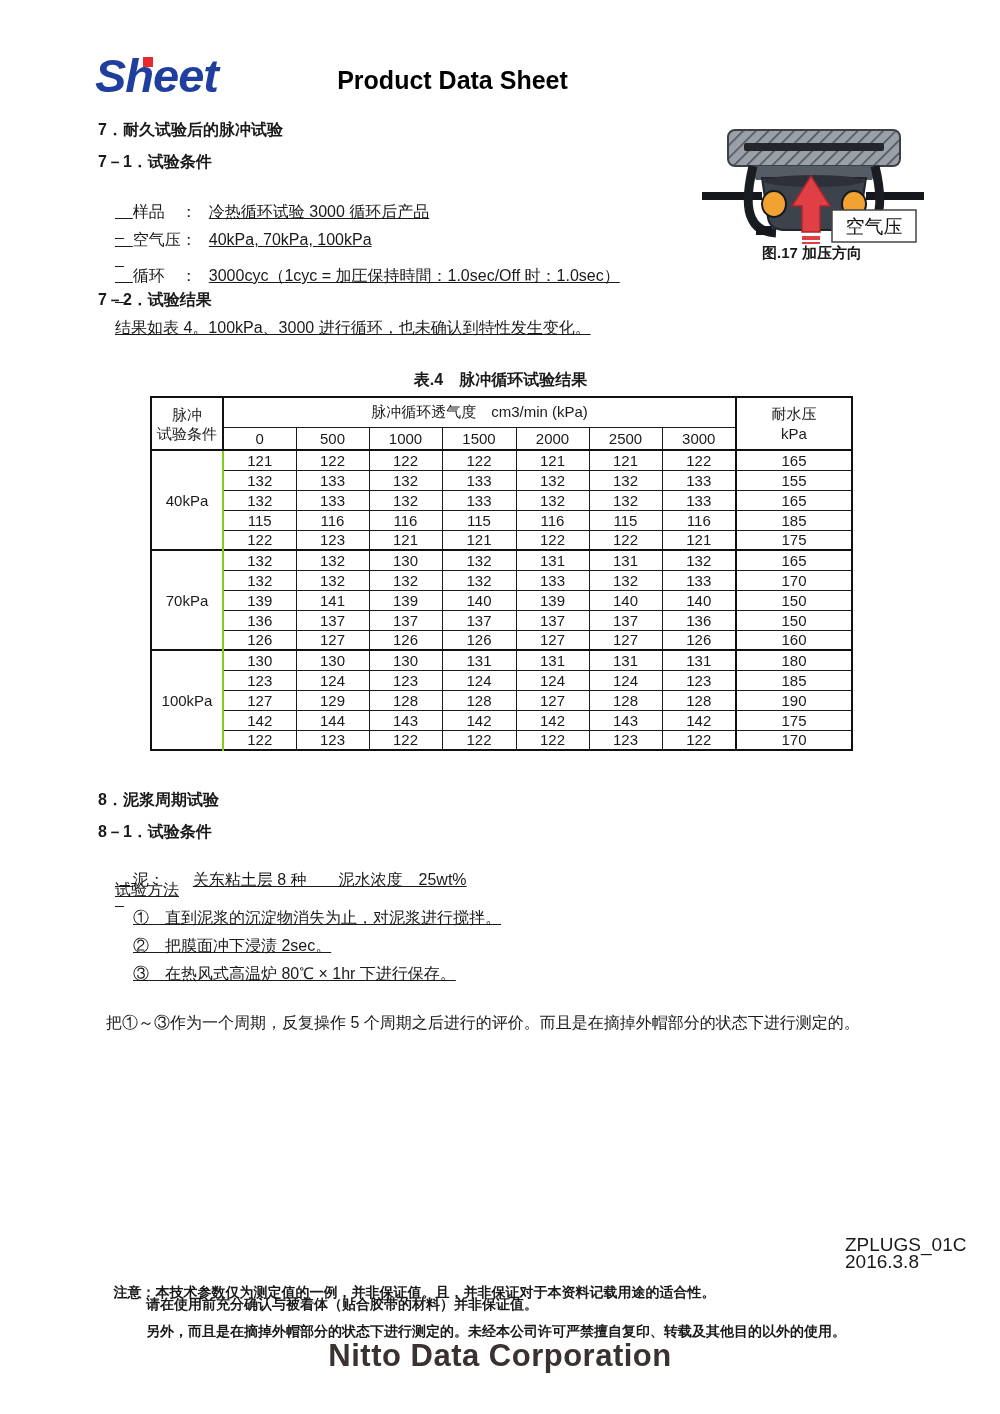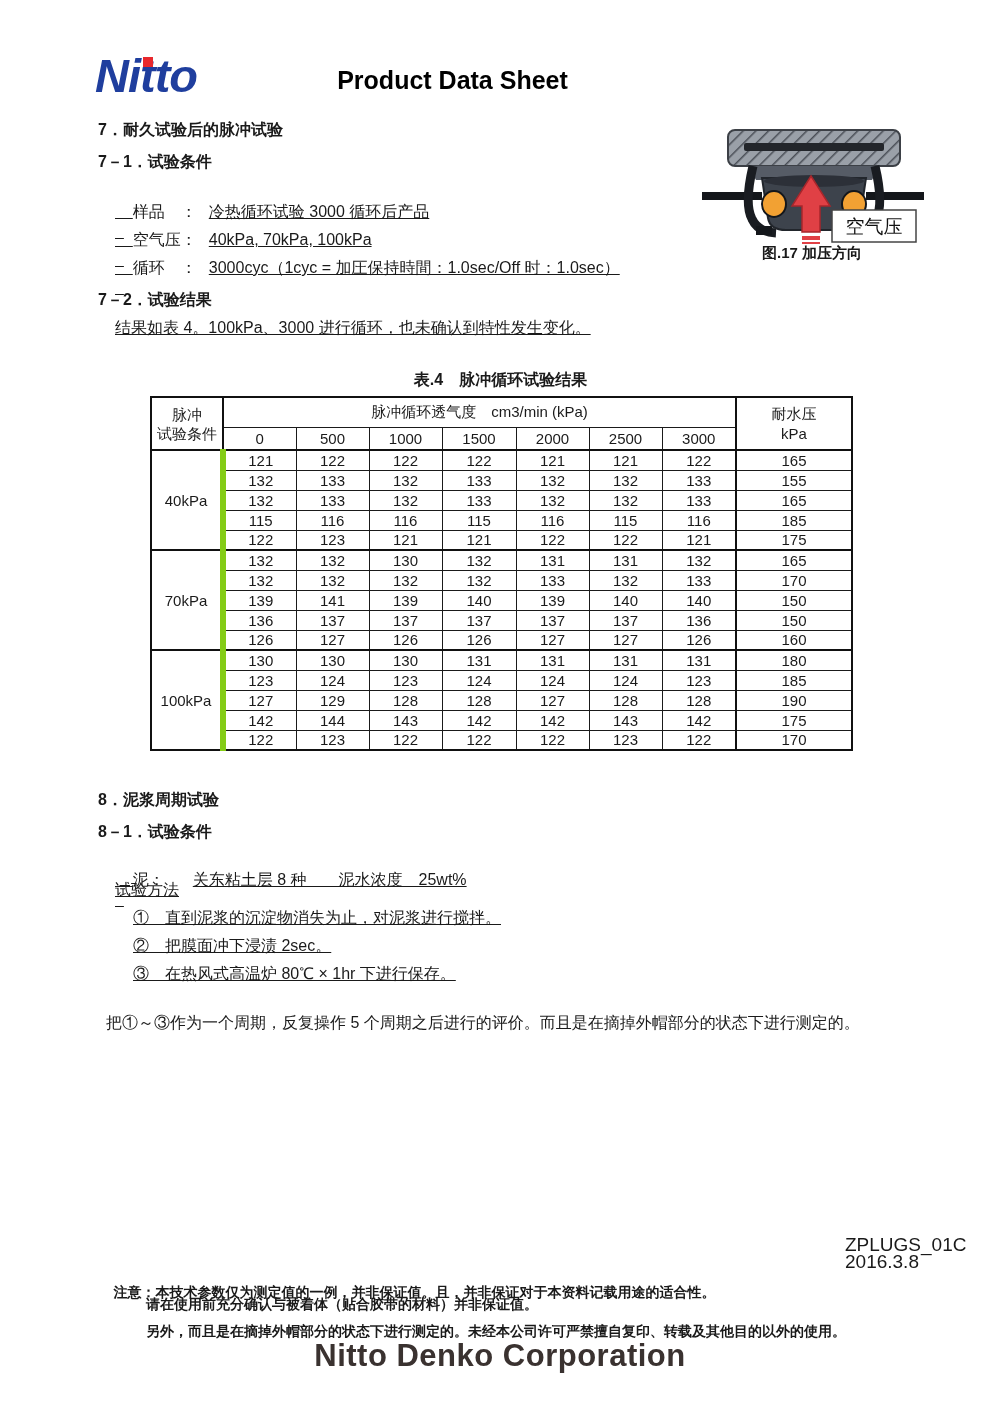--- a/index.html
+++ b/index.html
@@ -28,55 +28,55 @@
                font-size:16px; font-weight:bold; }
   .tbl-wrap { position:absolute; left:150px; top:396px; }
   .dtable { border-collapse:collapse; table-layout:fixed; width:701px; font-size:15px;
             border:2px solid #111; }
   .dtable th, .dtable td { border:1px solid #1a1a1a; text-align:center; padding:0; font-weight:normal; }
   .dtable thead tr.r1 th { height:29px; }
   .dtable thead tr.r2 th { height:21px; border-bottom:2px solid #111; }
   .dtable tbody tr { height:20px; }
   .dtable th.col1 { border-right:2px solid #111; font-size:15px; line-height:19px;margin-left:20px; }
   .dtable th.wr   { border-left:2px solid #111; line-height:20px; }
-  .dtable td.cond { border-right:6px solid #84cc16; }
+  .dtable td.cond { border-right:2px solid #84cc16; }
   .dtable td.wr   { border-left:2px solid #111; }
   .dtable tr.group-start td { border-top:2px solid #111; }
 
   
   .para { position:absolute; left:98px; top:1008px; width:832px; font-size:16px;
           line-height:29px; text-indent:8px; }
 
   
   .doc-code { position:absolute; left:845px; top:1236px; font-size:19px; line-height:17px; }
   .note-line { position:absolute; font-size:14px; font-weight:bold; white-space:pre; }
   .company { position:absolute; left:0; top:1338px; width:1000px; text-align:center;
              font-size:31px; font-weight:bold; color:#3a3230; letter-spacing:0.5px; }
 </style>
 </head>
 <body>
 
 <div class="page">
 
   <div class="logo">
-    <span>Nitto</span>
+    <span>Sheet</span>
     <span class="logo-dot"></span>
   </div>
   <div class="pds-title">Product Data Sheet</div>
 
   <div class="h" style="left:98px; top:120px;">7．耐久试验后的脉冲试验</div>
   <div class="h" style="left:98px; top:152px;">7－1．试验条件</div>
 
   <div class="bl" style="left:115px; top:184px;">
     <span class="lbl">样品　：</span><span class="val">冷热循环试验 3000 循环后产品</span>
   </div>
   <div class="bl" style="left:115px; top:212px;">
     <span class="lbl">空气压：</span><span class="val">40kPa, 70kPa, 100kPa</span>
   </div>
-  <div class="bl" style="left:115px; top:240px;">
+  <div class="bl" style="left:115px; top:248px;">
     <span class="lbl">循环　：</span><span class="val">3000cyc（1cyc = 加圧保持時間：1.0sec/Off 时：1.0sec）</span>
   </div>
 
   <div class="fig">
     <svg width="232" height="118" viewBox="0 0 232 118">
       <defs>
         <pattern id="hatch" width="9" height="9" patternTransform="rotate(45)" patternUnits="userSpaceOnUse">
           <rect width="9" height="9" fill="#9aa0a8"></rect>
           <line x1="0" y1="0" x2="0" y2="9" stroke="#4a4f57" stroke-width="3"></line>
         </pattern>
@@ -317,15 +317,15 @@
 
   <div class="doc-code">
     <div>ZPLUGS_01C</div>
     <div>2016.3.8</div>
   </div>
   <div class="note-line" style="left:98px; top:1268px;">
     <span>注意：</span><span>本技术参数仅为测定值的一例，并非保证值。且，并非保证对于本资料记载用途的适合性。</span>
   </div>
   <div class="note-line" style="left:146px; top:1296px;">请在使用前充分确认与被着体（贴合胶带的材料）并非保证值。</div>
   <div class="note-line" style="left:146px; top:1323px;">另外，而且是在摘掉外帽部分的状态下进行测定的。未经本公司许可严禁擅自复印、转载及其他目的以外的使用。</div>
-  <div class="company">Nitto Denko Corporation</div>
+  <div class="company">Nitto Data Corporation</div>
 
 </div>
 
 </body></html>

